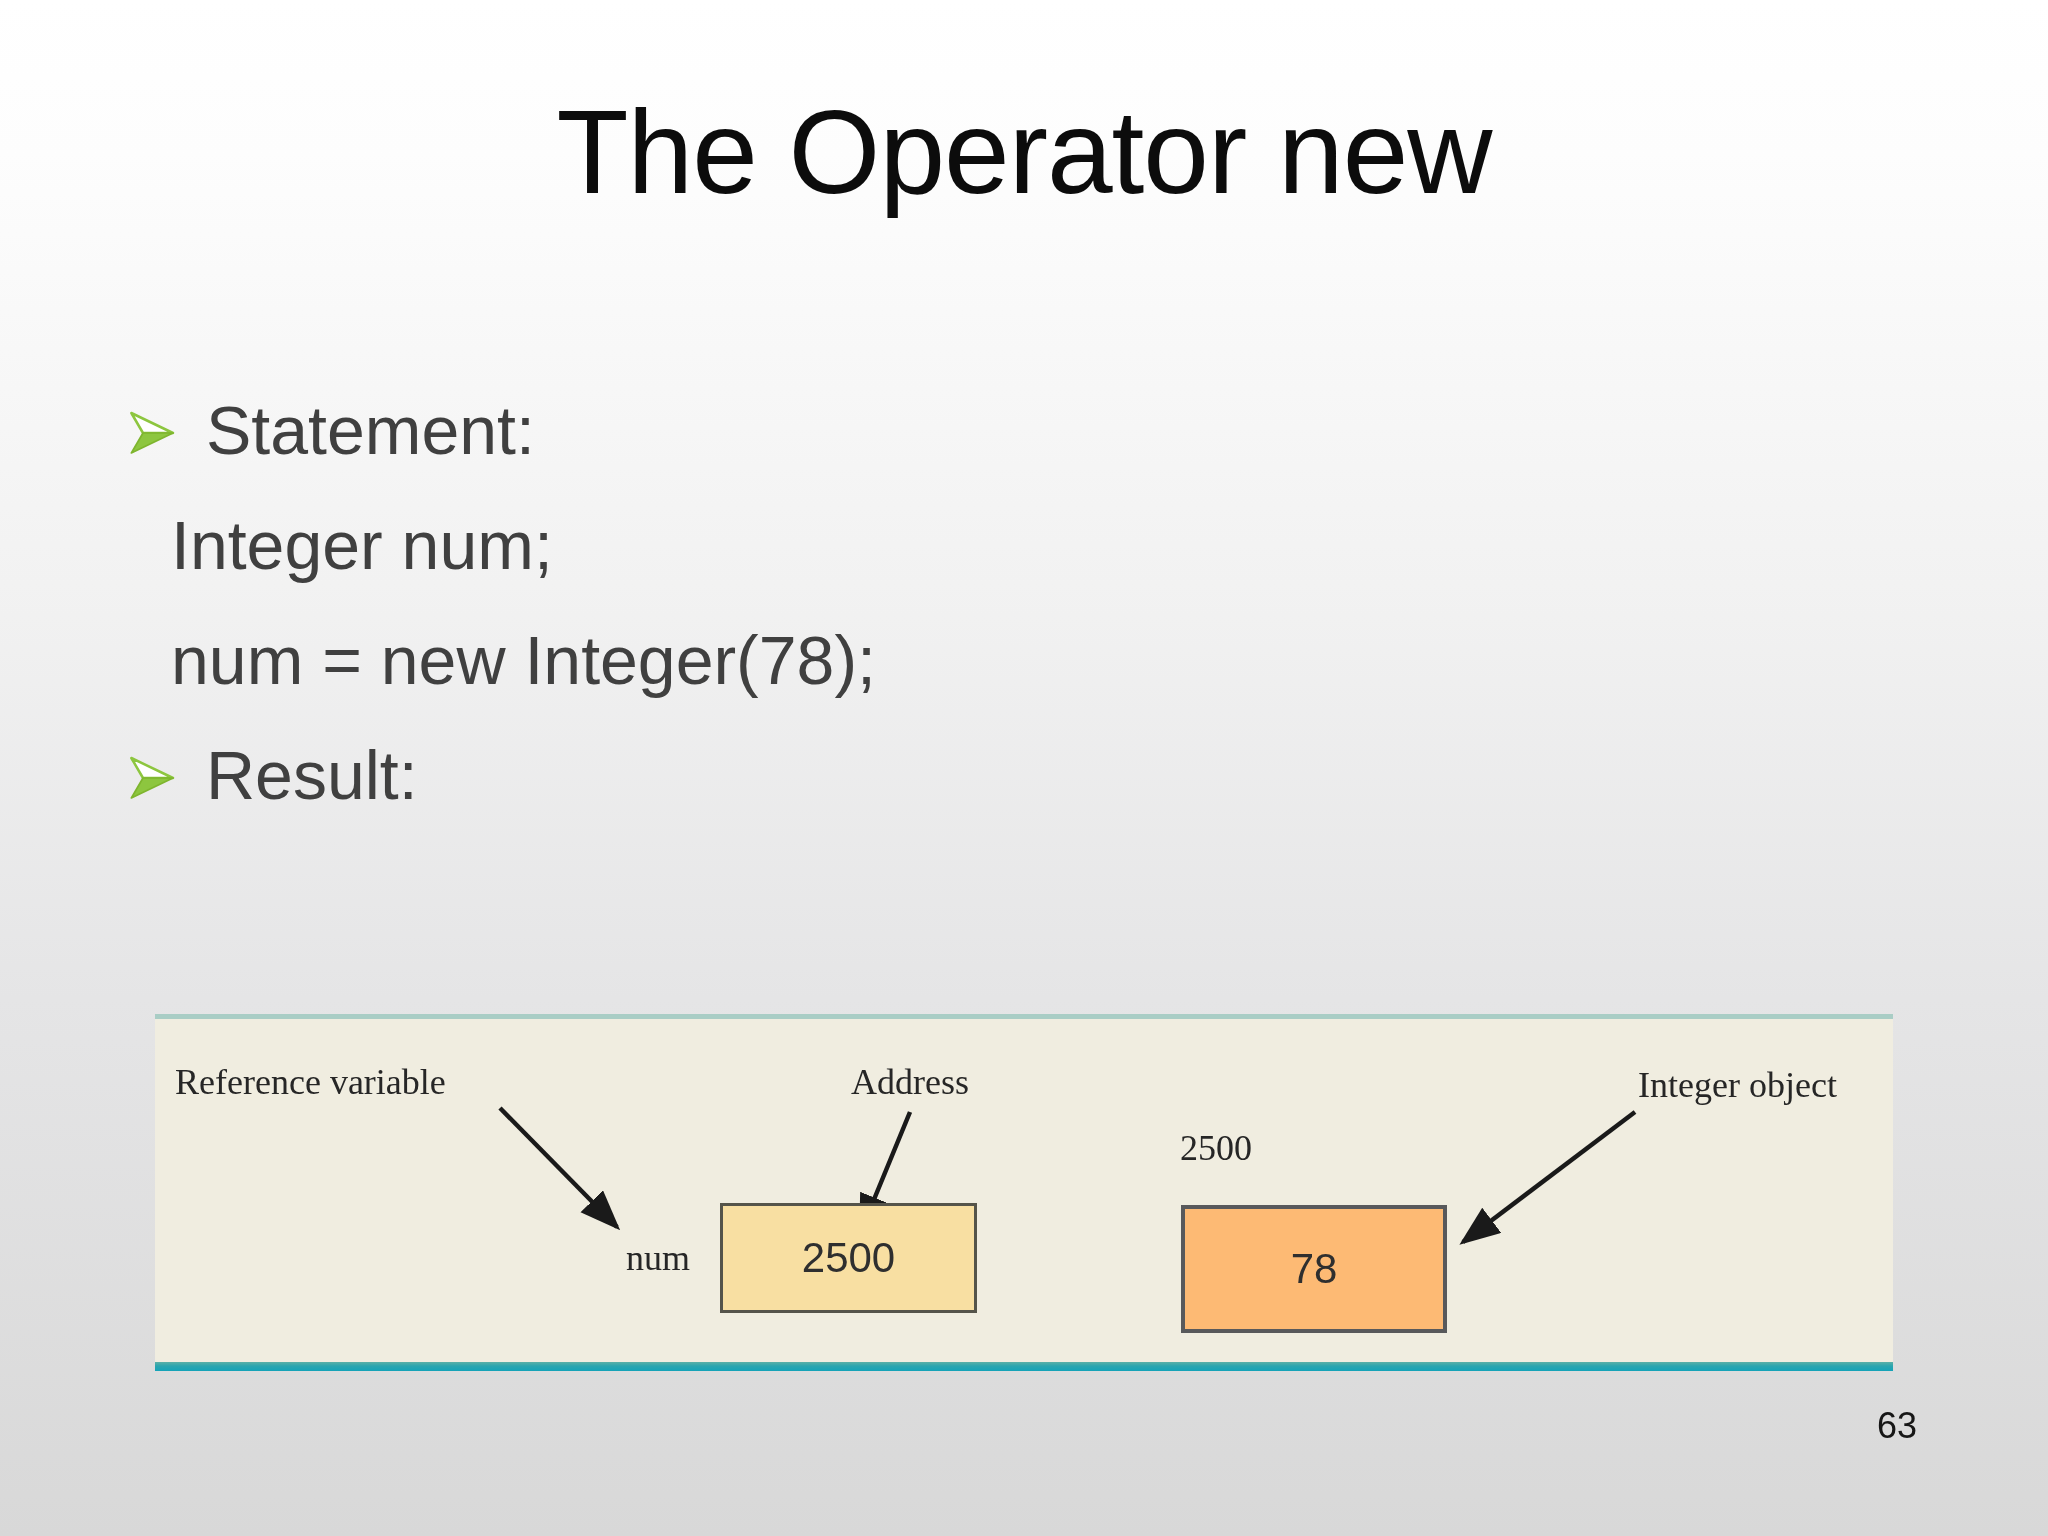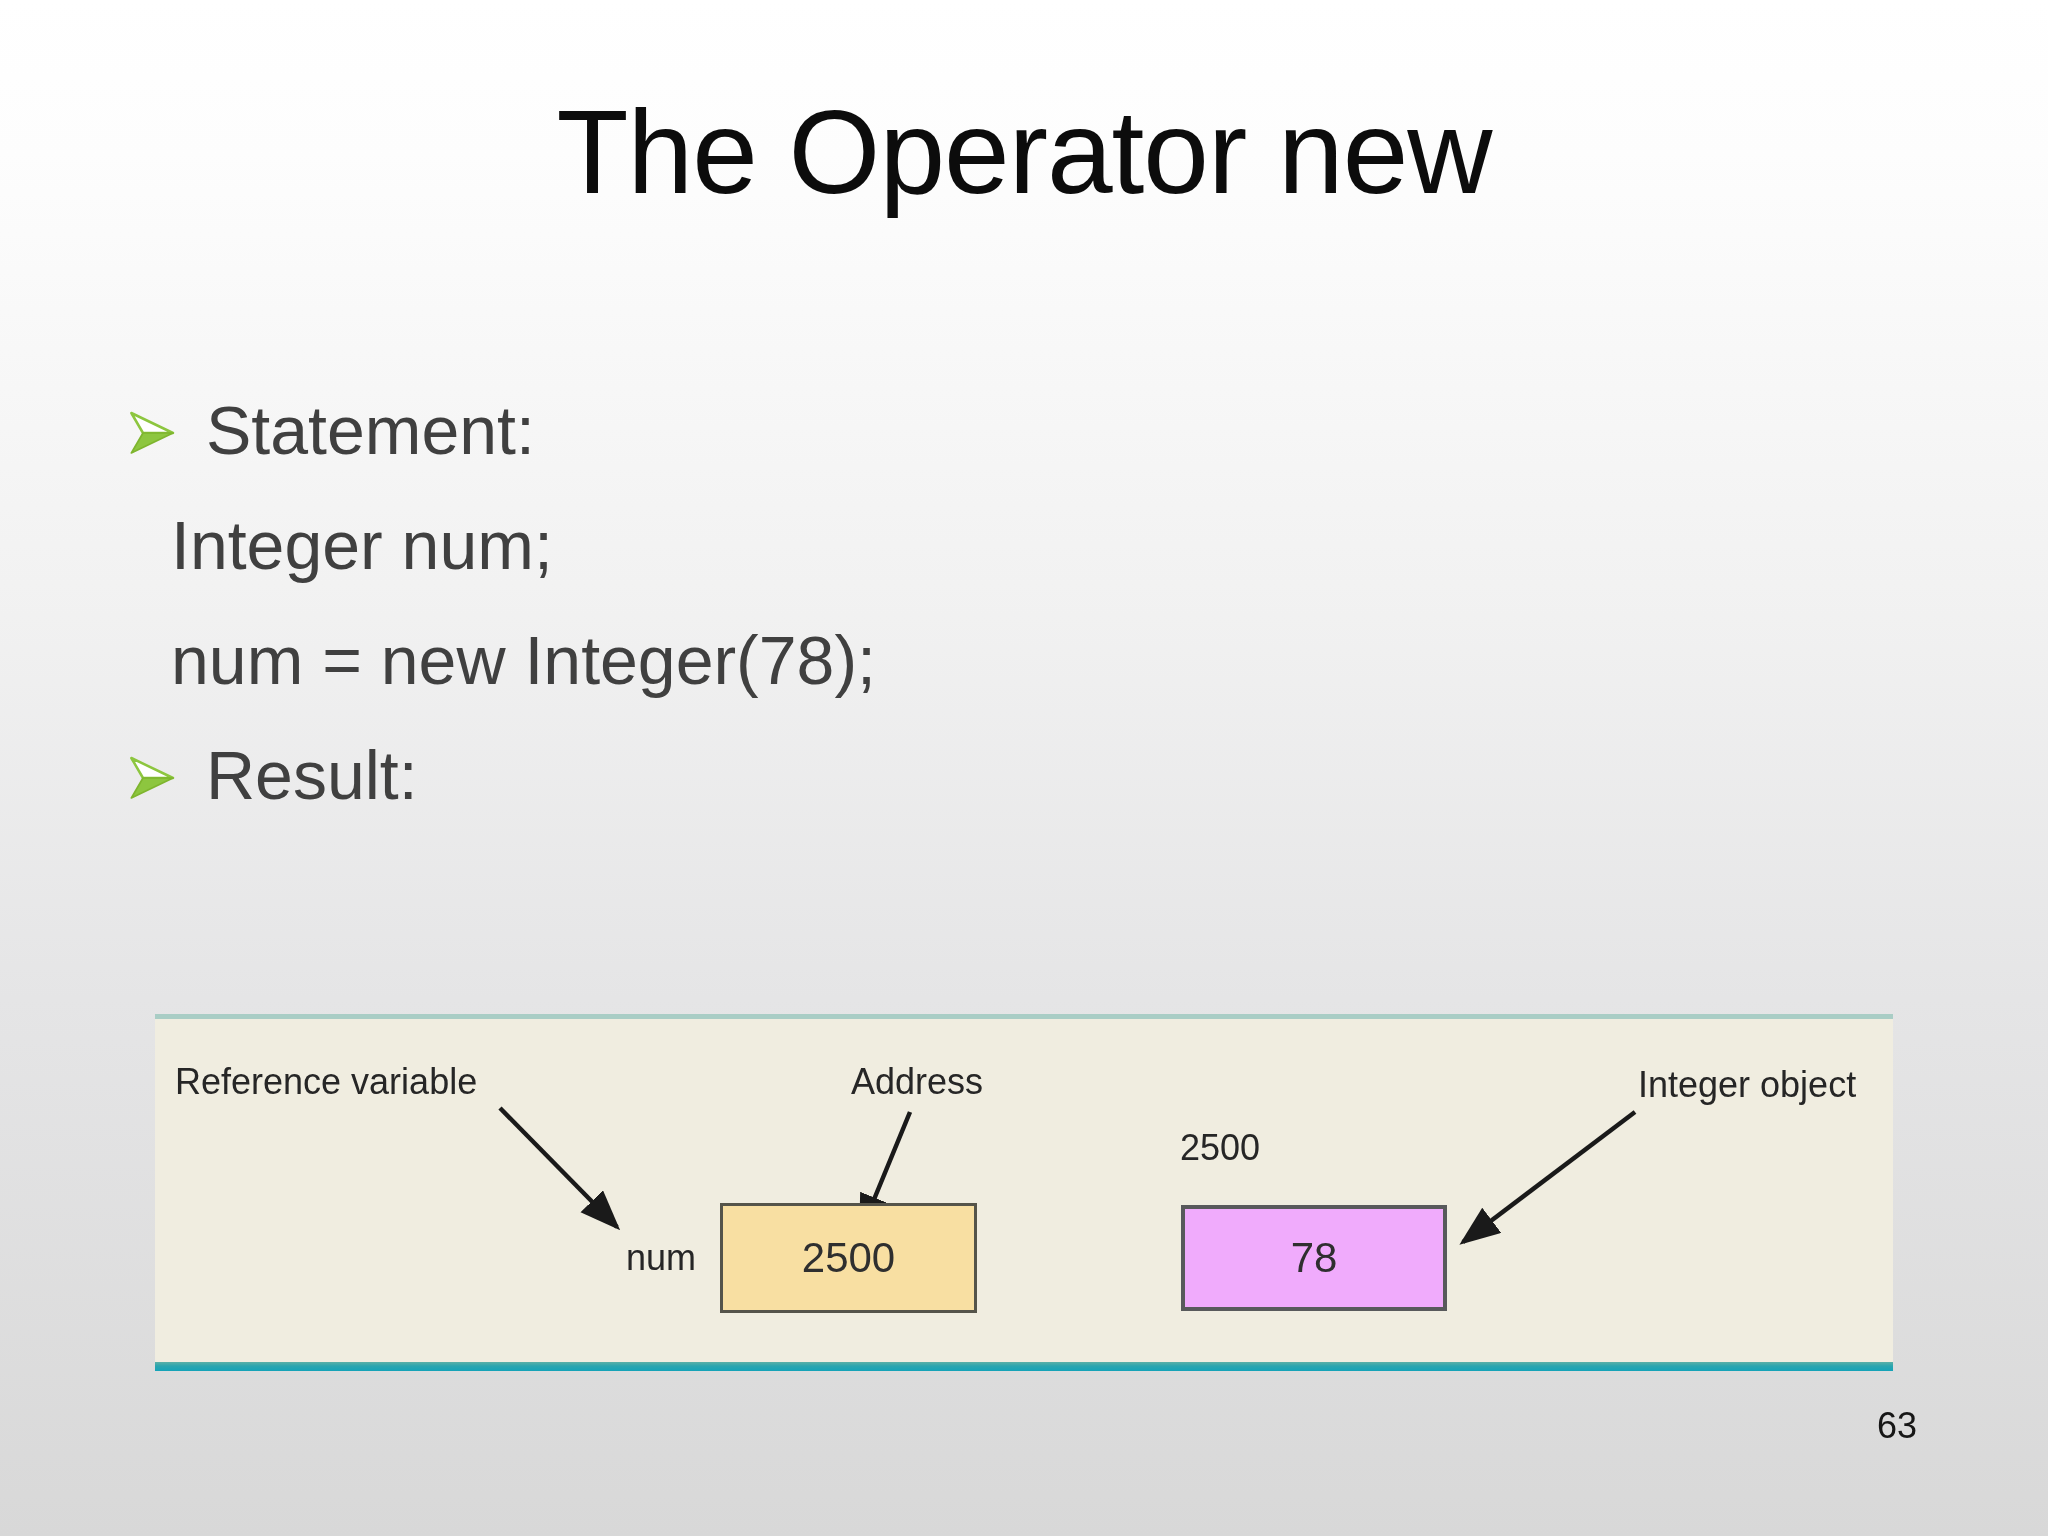--- a/index.html
+++ b/index.html
@@ -23,31 +23,31 @@
   .line.no-bullet .txt{margin-left:43px;}
 
   .panel{
     position:absolute;left:155px;top:1014px;width:1738px;height:348px;
     background:#f0ede0;border-top:5px solid #a9cdc5;box-sizing:border-box;
   }
   .teal-bar{
     position:absolute;left:155px;top:1362px;width:1738px;height:9px;
     background:linear-gradient(180deg,#5bb0a7 0%,#2aa5af 45%,#14a3b8 100%);
   }
-  .panel .lbl{position:absolute;color:#262626;font-size:36px;white-space:nowrap;}
+  .panel .lbl{position:absolute;color:#262626;font-size:36px;white-space:nowrap;font-family:Liberation Serif, serif;}
   .lbl-ref{left:20px;top:42px;}
   .lbl-addr{left:696px;top:42px;}
   .lbl-intobj{left:1483px;top:45px;}
   .lbl-num{left:471px;top:218px;font-size:38px;}
   .lbl-addrval{left:1025px;top:108px;font-size:40px;}
 
   .box{position:absolute;box-sizing:border-box;display:flex;align-items:center;justify-content:center;
        font-size:42px;color:#2f2f2f;}
   .box-ref{left:565px;top:184px;width:257px;height:110px;background:#f8dfa2;border:3px solid#55544a;}
-  .box-obj{left:1026px;top:186px;width:266px;height:106px;background:#f0abfc;border:4px solid #58595b;}
+  .box-obj{left:1026px;top:186px;width:266px;height:128px;background:#fdba74;border:4px solid #58595b;}
 
   .arrows{position:absolute;left:0;top:0;width:1738px;height:343px;}
 
   .page-number{
     position:absolute;top:1405px;left:1852px;width:90px;
     font-size:36px;color:#161616;text-align:center;
   }
 </style>
 </head>
 <body>

